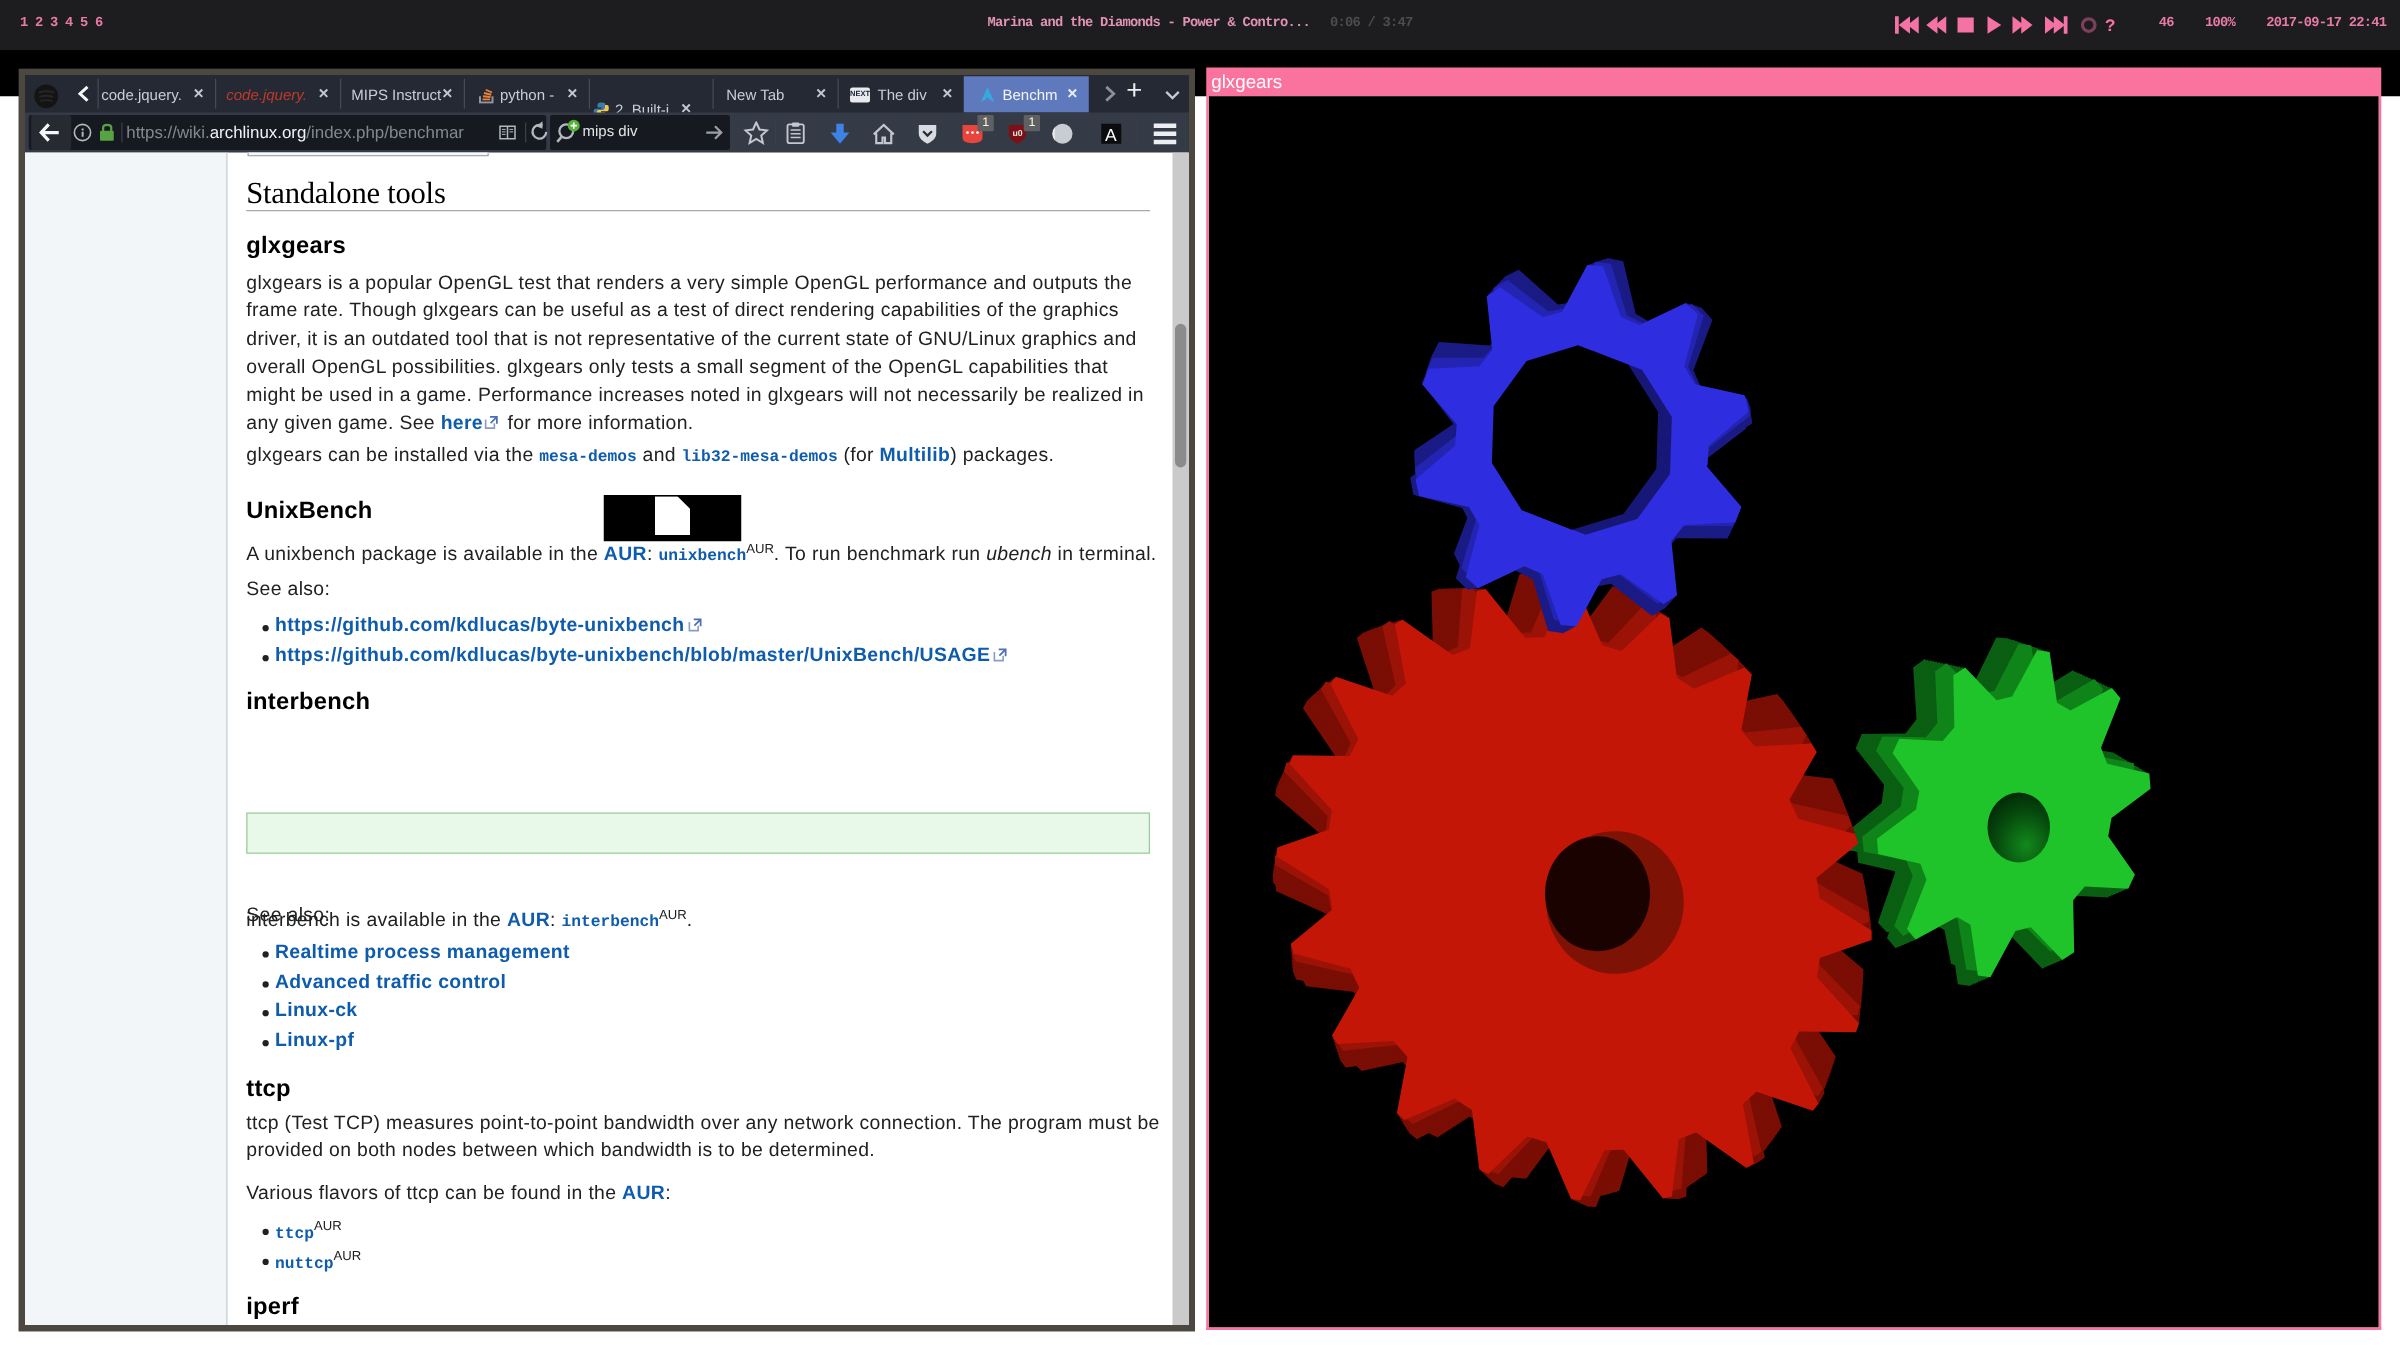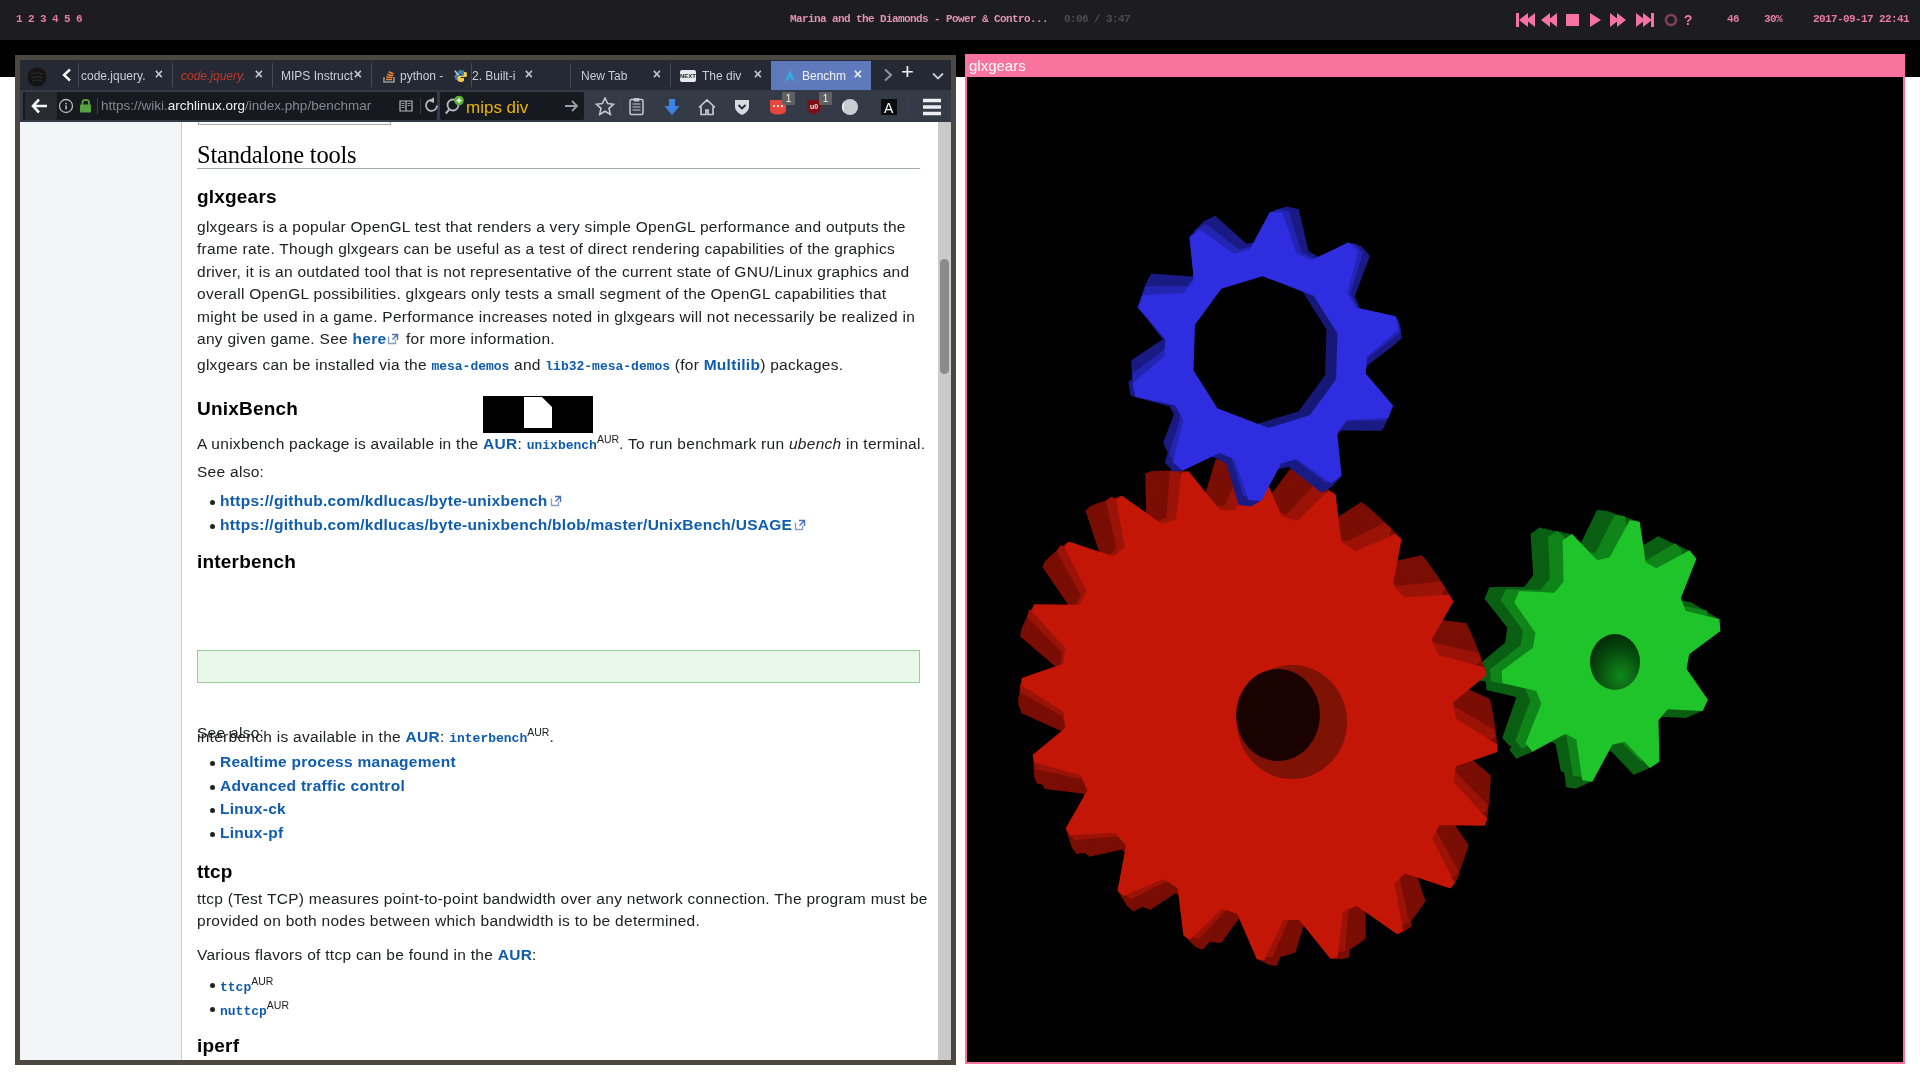--- a/index.html
+++ b/index.html
@@ -50,21 +50,21 @@
       <path d="M96,2 L96,16 L105,9 Z"></path>
         <path d="M103,2 L103,16 L112,9 Z"></path>
       <path d="M122,2 L122,16 L131,9 Z"></path>
         <path d="M129,2 L129,16 L138,9 Z"></path>
       <rect x="137" y="2" width="3" height="14"></rect>
     </g>
     <circle cx="157" cy="9" r="5" fill="none" stroke="#7e3f58" stroke-width="2.6"></circle>
     <text x="170" y="14" fill="#f472a4" font-family="Liberation Mono" font-size="14" font-weight="bold">?</text>
   </svg>
   <span class="abs" style="left:1727px;top:13px;">46</span>
-  <span class="abs" style="left:1764px;top:13px;">30%</span>
+  <span class="abs" style="left:1764px;top:13px;">100%</span>
   <span class="abs" style="left:1813px;top:13px;">2017-09-17 22:41</span>
 </div>
 <div class="abs" id="browser">
   <div class="abs" id="tabbar">
     <svg class="abs" style="left:7px;top:7px;" width="20" height="20" viewBox="0 0 20 20">
       <circle cx="10" cy="10" r="9.5" fill="#141414"></circle>
       <path d="M4,7 Q10,5 16,7" stroke="#262626" stroke-width="1.6" fill="none"></path>
       <path d="M4.5,10.5 Q10,8.8 15.5,10.5" stroke="#262626" stroke-width="1.5" fill="none"></path>
       <path d="M5,13.8 Q10,12.4 15,13.8" stroke="#262626" stroke-width="1.4" fill="none"></path>
     </svg>
@@ -94,21 +94,21 @@
             <line x1="4" y1="10.5" x2="10" y2="10.5"></line>
             <line x1="4.4" y1="8" x2="10.4" y2="8.6"></line>
             <line x1="5.2" y1="5.4" x2="11" y2="6.8"></line>
             <line x1="6.6" y1="2.8" x2="11.6" y2="5"></line>
           </g>
         </svg>
       <span class="ttl" style="left:28px;">python -</span>
         <span class="tx">×</span>
       </div>
     <div class="tsep" style="left:451px;"></div>
-    <div class="tab" style="left:424px;width:98px;">
+    <div class="tab" style="left:444px;width:98px;margin-top:12px;">
       <svg class="abs" style="left:10px;top:8px;" width="14" height="14" viewBox="0 0 14 14">
           <path d="M7,1 C4,1 4,2.5 4,3.5 L4,5 L7.2,5 L7.2,6 L2.5,6 C1,6 1,7.5 1,8.5 C1,9.5 1,11 2.5,11 L4,11 L4,9 C4,7.8 5,7 6,7 L9,7 C10,7 10.5,6.2 10.5,5.5 L10.5,3.5 C10.5,2 10,1 7,1 Z" fill="#3f7cac"></path>
           <path d="M7,13 C10,13 10,11.5 10,10.5 L10,9 L6.8,9 L6.8,8 L11.5,8 C13,8 13,6.5 13,5.5 C13,4.5 13,3 11.5,3 L10,3 L10,5 C10,6.2 9,7 8,7 L5,7 C4,7 3.5,7.8 3.5,8.5 L3.5,10.5 C3.5,12 4,13 7,13 Z" fill="#f2c94c"></path>
         </svg>
       <span class="ttl" style="left:28px;">2. Built-i</span>
         <span class="tx">×</span>
       </div>
     <div class="tsep" style="left:550px;"></div>
     <div class="tab" style="left:551px;width:99px;">
         <span class="ttl" style="left:10px;">New Tab</span>
@@ -155,21 +155,21 @@
       <path d="M376,1 L376,7 L371,5 Z" fill="#b3b8c0"></path>
     </svg>
     <span class="abs" style="left:81px;top:8px;font-size:13.5px;color:#828893;">https://wiki.<span style="color:#f0f2f4;">archlinux.org</span>/index.php/benchmar</span>
     <div class="navf" style="left:420px;width:144px;"></div>
     <svg class="abs" style="left:424px;top:5px;" width="24" height="22" viewBox="0 0 24 22">
       <circle cx="9" cy="10" r="5.5" fill="none" stroke="#b3b8c0" stroke-width="1.8"></circle>
       <line x1="5.2" y1="14.5" x2="1.8" y2="18.5" stroke="#b3b8c0" stroke-width="2"></line>
       <circle cx="15" cy="5.5" r="4.8" fill="#55b335"></circle>
         <path d="M15,3 L15,8 M12.5,5.5 L17.5,5.5" stroke="#fff" stroke-width="1.3"></path>
     </svg>
-    <span class="abs" style="left:446px;top:8px;font-size:17px;color:#eab308;">mips div</span>
+    <span class="abs" style="left:446px;top:8px;font-size:12px;color:#e5e5e5;">mips div</span>
     <svg class="abs" style="left:544px;top:9px;" width="16" height="14" viewBox="0 0 16 14">
         <path d="M1,7 L13,7 M8,2 L13,7 L8,12" stroke="#9aa0a9" stroke-width="1.8" fill="none"></path>
       </svg>
     <svg class="abs" style="left:574px;top:7px;" width="360" height="20" viewBox="0 0 360 20">
       <path d="M11,1 L13.6,6.6 L19.5,7.3 L15,11.4 L16.3,17.4 L11,14.2 L5.7,17.4 L7,11.4 L2.5,7.3 L8.4,6.6 Z" fill="none" stroke="#c3c8d0" stroke-width="1.6"></path>
       <rect x="26" y="0" width="1" height="20" fill="#39404c"></rect>
       <rect x="36" y="2.5" width="13" height="15" rx="1.5" fill="none" stroke="#c3c8d0" stroke-width="1.5"></rect>
       <rect x="39.5" y="1" width="6" height="3.4" rx="1" fill="#c3c8d0"></rect>
       <path d="M38.5,7 L46.5,7 M38.5,10 L46.5,10 M38.5,13 L46.5,13" stroke="#c3c8d0" stroke-width="1.2"></path>
       <path d="M75,2 L81,2 L81,9 L85.5,9 L78,18 L70.5,9 L75,9 Z" fill="#3e82e6"></path>

